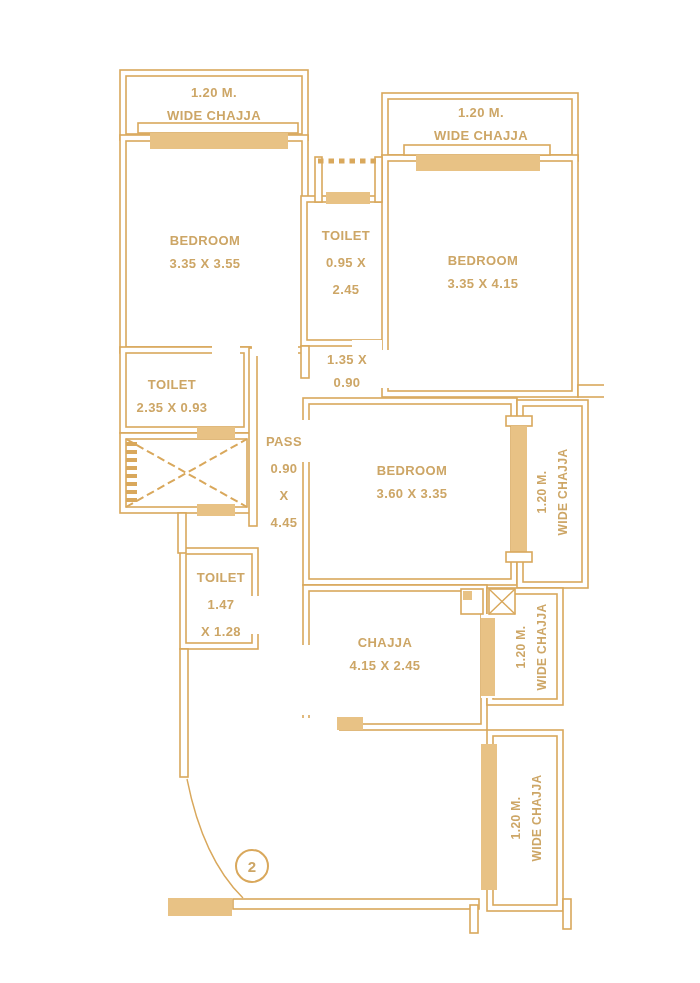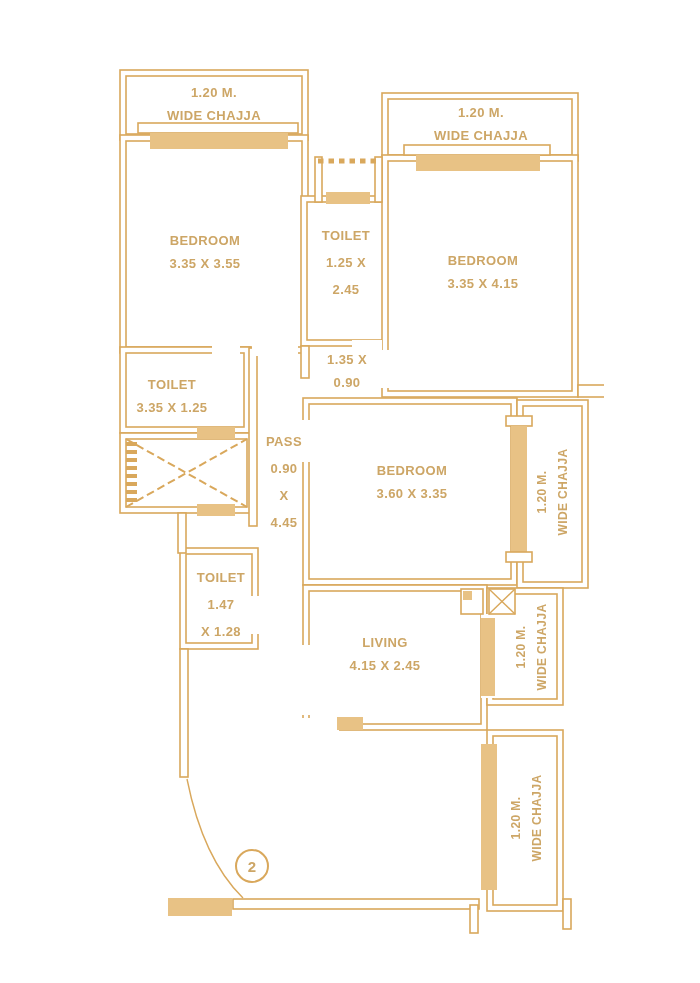--- a/index.html
+++ b/index.html
@@ -132,34 +132,34 @@
   <div class="lbl" style="left:481px;top:124px">
     <span>1.20 M.</span>
     <span>WIDE CHAJJA</span>
   </div>
   <div class="lbl" style="left:205px;top:252px">
     <span>BEDROOM</span>
     <span>3.35 X 3.55</span>
   </div>
   <div class="lbl wide" style="left:346px;top:262px">
     <span>TOILET</span>
-    <span>1.25 X</span>
+    <span>0.95 X</span>
     <span>2.45</span>
   </div>
   <div class="lbl" style="left:483px;top:272px">
     <span>BEDROOM</span>
     <span>3.35 X 4.15</span>
   </div>
   <div class="lbl" style="left:347px;top:371px">
     <span>1.35 X</span>
     <span>0.90</span>
   </div>
   <div class="lbl" style="left:172px;top:396px">
     <span>TOILET</span>
-    <span>3.35 X 1.25</span>
+    <span>2.35 X 0.93</span>
   </div>
   <div class="lbl wide" style="left:284px;top:482px">
     <span>PASS</span>
     <span>0.90</span>
     <span>X</span>
     <span>4.45</span>
   </div>
   <div class="lbl" style="left:412px;top:482px">
     <span>BEDROOM</span>
     <span>3.60 X 3.35</span>
@@ -167,21 +167,21 @@
   <div class="lbl vert" style="left:553px;top:492px">
     <span>1.20 M.</span>
     <span>WIDE CHAJJA</span>
   </div>
   <div class="lbl wide" style="left:221px;top:604px">
     <span>TOILET</span>
     <span>1.47</span>
     <span>X  1.28</span>
   </div>
   <div class="lbl" style="left:385px;top:654px">
-    <span>LIVING</span>
+    <span>CHAJJA</span>
     <span>4.15 X 2.45</span>
   </div>
   <div class="lbl vert" style="left:532px;top:647px">
     <span>1.20 M.</span>
     <span>WIDE CHAJJA</span>
   </div>
   <div class="lbl vert" style="left:527px;top:818px">
     <span>1.20 M.</span>
     <span>WIDE CHAJJA</span>
   </div>

